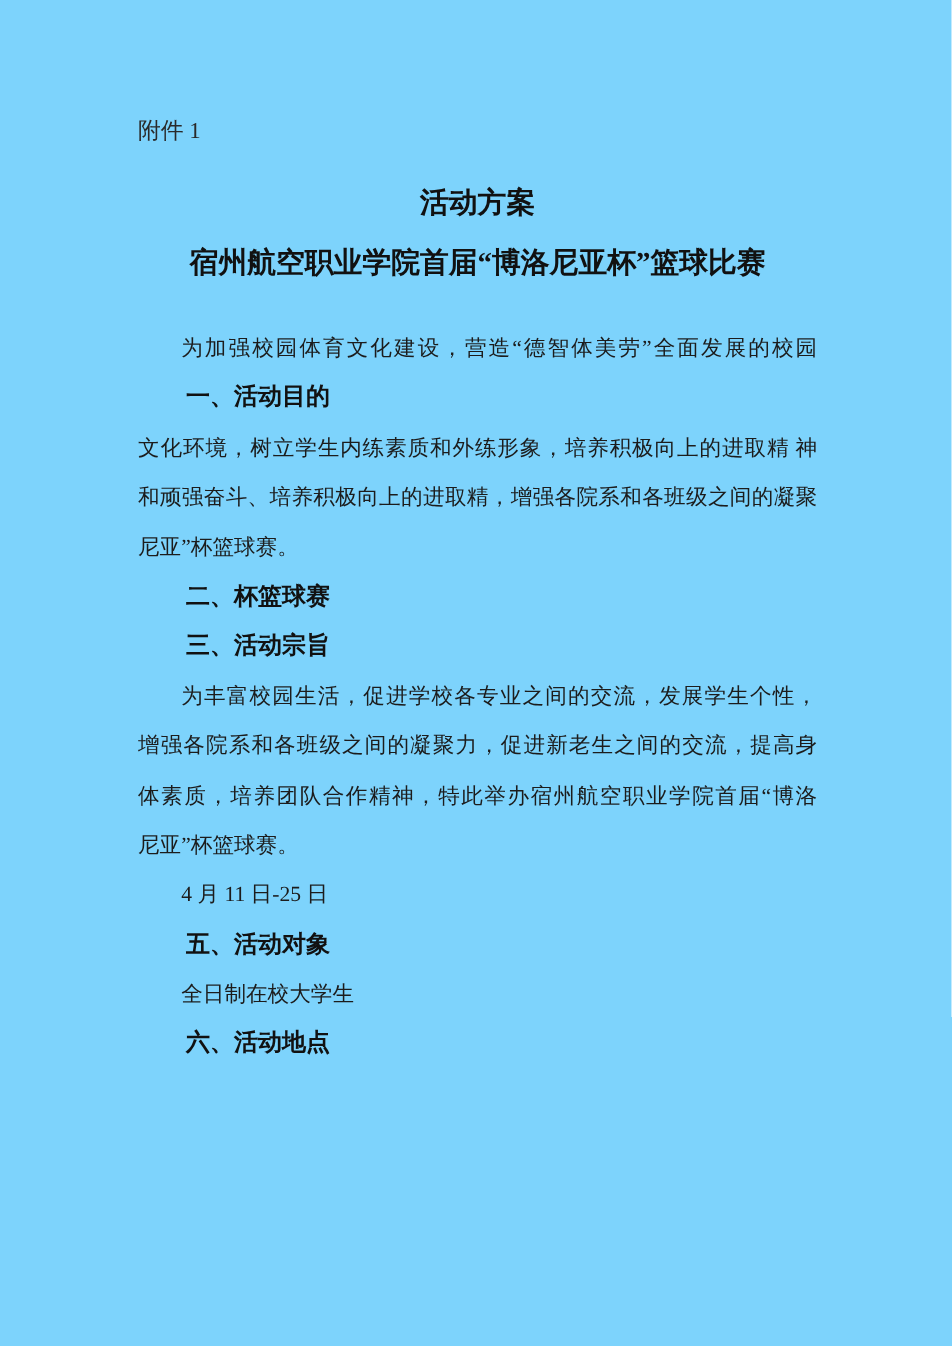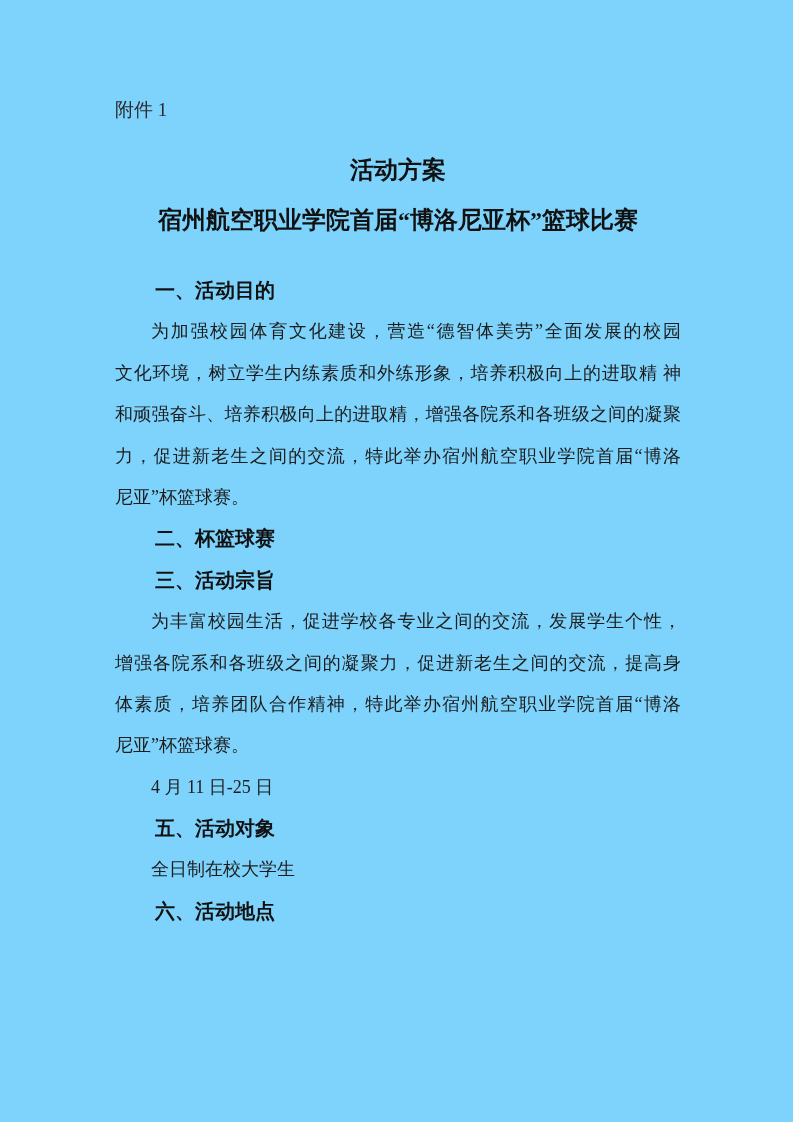--- a/index.html
+++ b/index.html
@@ -69,25 +69,24 @@
 
     <div class="attach">附件 1</div>
 
     <div class="title">
       <div>活动方案</div>
       <div>宿州航空职业学院首届“博洛尼亚杯”篮球比赛</div>
     </div>
 
     <div class="body">
 
+      <div class="ln ind fill">为加强校园体育文化建设，营造“德智体美劳”全面发展的校园</div>
       <div class="ln h">一、活动目的</div>
-      <div class="ln ind fill">为加强校园体育文化建设，营造“德智体美劳”全面发展的校园</div>
       <div class="ln fill">文化环境，树立学生内练素质和外练形象，培养积极向上的进取精 神</div>
       <div class="ln fill">和顽强奋斗、培养积极向上的进取精，增强各院系和各班级之间的凝聚</div>
-      <div class="ln fill">力，促进新老生之间的交流，特此举办宿州航空职业学院首届“博洛</div>
       <div class="ln">尼亚”杯篮球赛。</div>
 
       <div class="ln h">二、杯篮球赛</div>
 
       <div class="ln h">三、活动宗旨</div>
       <div class="ln ind fill">为丰富校园生活，促进学校各专业之间的交流，发展学生个性，</div>
       <div class="ln fill">增强各院系和各班级之间的凝聚力，促进新老生之间的交流，提高身</div>
       <div class="ln fill">体素质，培养团队合作精神，特此举办宿州航空职业学院首届“博洛</div>
       <div class="ln">尼亚”杯篮球赛。</div>
 

